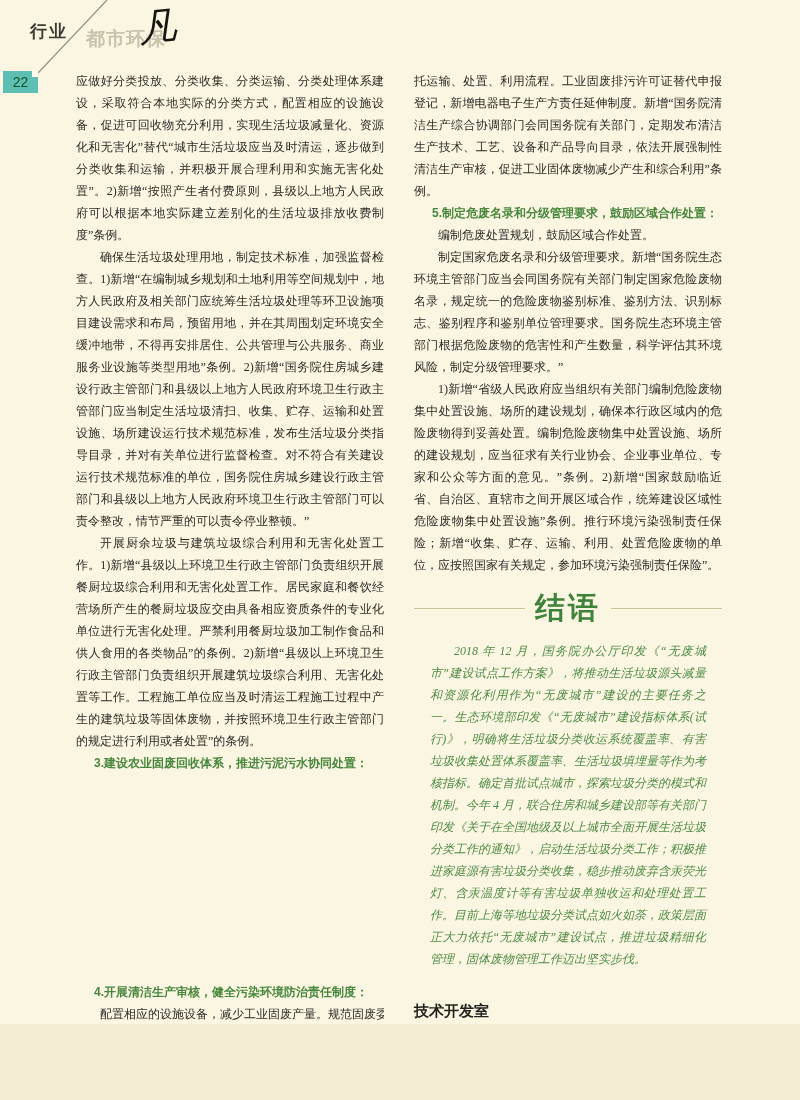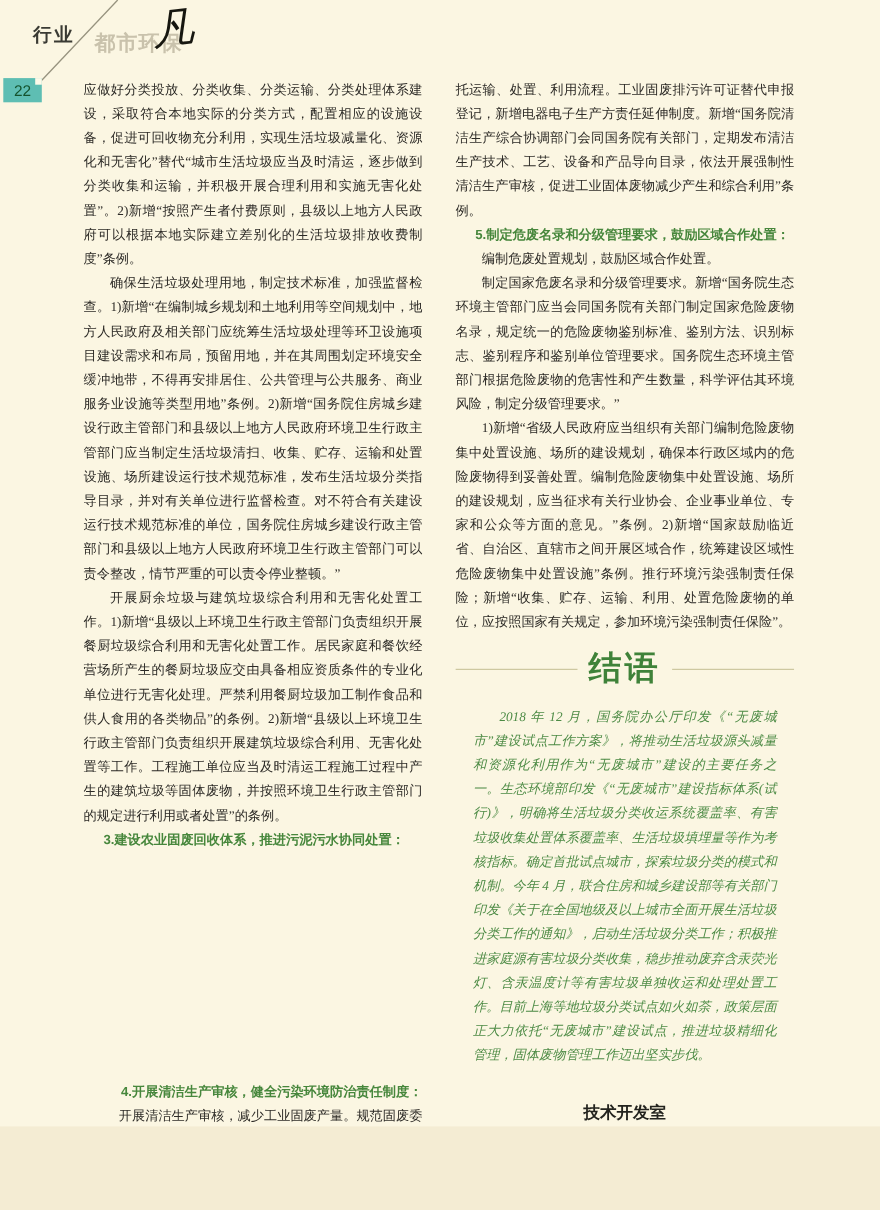--- a/index.html
+++ b/index.html
@@ -38,21 +38,21 @@
     font-size:14px;text-align:center;line-height:22px;
   }
   .page-tab-corner{
     position:absolute;left:32px;top:71px;width:6px;height:6px;background:#FDFAE9;
   }
   
   .col{
     position:absolute;top:70px;width:308px;height:955px;overflow:hidden;
     font-size:12px;line-height:22px;text-align:justify;word-break:break-all;
   }
-  .col-left{left:76px;display:flex;flex-direction:column;align-items:flex-end;}
+  .col-left{left:76px;display:flex;flex-direction:column;}
   .col-left .flow{flex:1 1 auto;min-height:0;overflow:hidden;}
   .col-right{left:414px;}
   .para{margin:0;text-indent:2em;}
   .para.noindent{text-indent:0;}
   .h-green{
     margin:0;text-indent:1.5em;white-space:nowrap;overflow:hidden;
     font-family:"Liberation Sans","DejaVu Sans",sans-serif;
     font-weight:bold;font-size:12px;line-height:22px;color:#47873C;
   }
   .pinned{flex:0 0 22px;}
@@ -67,21 +67,21 @@
     font-family:"Liberation Serif","DejaVu Serif",serif;
     font-weight:bold;font-size:30px;line-height:32px;color:#3F8239;letter-spacing:3px;
   }
   .conclusion-text{
     margin:16px;text-indent:2em;
     font-style:italic;color:#4D8B45;
     font-size:12px;line-height:22px;text-align:justify;word-break:break-all;
   }
   .footer-author{
     position:absolute;left:414px;top:1002px;width:308px;
-    text-align:center;
+    text-align:left;
     font-family:"Liberation Sans","DejaVu Sans",sans-serif;
     font-weight:bold;font-size:15px;color:#23231E;
   }
 </style>
 </head>
 <body>
 
 <div class="page">
 
   <div class="footer-strip"></div>
@@ -96,21 +96,21 @@
   <div class="page-tab-corner"></div>
 
   <div class="col col-left">
     <div class="flow">
       <p class="para noindent">应做好分类投放、分类收集、分类运输、分类处理体系建设，采取符合本地实际的分类方式，配置相应的设施设备，促进可回收物充分利用，实现生活垃圾减量化、资源化和无害化”替代“城市生活垃圾应当及时清运，逐步做到分类收集和运输，并积极开展合理利用和实施无害化处置”。2)新增“按照产生者付费原则，县级以上地方人民政府可以根据本地实际建立差别化的生活垃圾排放收费制度”条例。</p>
       <p class="para">确保生活垃圾处理用地，制定技术标准，加强监督检查。1)新增“在编制城乡规划和土地利用等空间规划中，地方人民政府及相关部门应统筹生活垃圾处理等环卫设施项目建设需求和布局，预留用地，并在其周围划定环境安全缓冲地带，不得再安排居住、公共管理与公共服务、商业服务业设施等类型用地”条例。2)新增“国务院住房城乡建设行政主管部门和县级以上地方人民政府环境卫生行政主管部门应当制定生活垃圾清扫、收集、贮存、运输和处置设施、场所建设运行技术规范标准，发布生活垃圾分类指导目录，并对有关单位进行监督检查。对不符合有关建设运行技术规范标准的单位，国务院住房城乡建设行政主管部门和县级以上地方人民政府环境卫生行政主管部门可以责令整改，情节严重的可以责令停业整顿。”</p>
       <p class="para">开展厨余垃圾与建筑垃圾综合利用和无害化处置工作。1)新增“县级以上环境卫生行政主管部门负责组织开展餐厨垃圾综合利用和无害化处置工作。居民家庭和餐饮经营场所产生的餐厨垃圾应交由具备相应资质条件的专业化单位进行无害化处理。严禁利用餐厨垃圾加工制作食品和供人食用的各类物品”的条例。2)新增“县级以上环境卫生行政主管部门负责组织开展建筑垃圾综合利用、无害化处置等工作。工程施工单位应当及时清运工程施工过程中产生的建筑垃圾等固体废物，并按照环境卫生行政主管部门的规定进行利用或者处置”的条例。</p>
       <p class="h-green">3.建设农业固废回收体系，推进污泥污水协同处置：</p>
     </div>
     <p class="h-green pinned">4.开展清洁生产审核，健全污染环境防治责任制度：</p>
-    <p class="cont-line pinned">开展清洁生产审核，减少工业固废产量。规范固废委</p>
+    <p class="cont-line pinned">配置相应的设施设备，减少工业固废产量。规范固废委</p>
   </div>
 
   <div class="col col-right">
     <p class="para noindent">托运输、处置、利用流程。工业固废排污许可证替代申报登记，新增电器电子生产方责任延伸制度。新增“国务院清洁生产综合协调部门会同国务院有关部门，定期发布清洁生产技术、工艺、设备和产品导向目录，依法开展强制性清洁生产审核，促进工业固体废物减少产生和综合利用”条例。</p>
     <p class="h-green">5.制定危废名录和分级管理要求，鼓励区域合作处置：</p>
     <p class="para">编制危废处置规划，鼓励区域合作处置。</p>
     <p class="para">制定国家危废名录和分级管理要求。新增“国务院生态环境主管部门应当会同国务院有关部门制定国家危险废物名录，规定统一的危险废物鉴别标准、鉴别方法、识别标志、鉴别程序和鉴别单位管理要求。国务院生态环境主管部门根据危险废物的危害性和产生数量，科学评估其环境风险，制定分级管理要求。”</p>
     <p class="para">1)新增“省级人民政府应当组织有关部门编制危险废物集中处置设施、场所的建设规划，确保本行政区域内的危险废物得到妥善处置。编制危险废物集中处置设施、场所的建设规划，应当征求有关行业协会、企业事业单位、专家和公众等方面的意见。”条例。2)新增“国家鼓励临近省、自治区、直辖市之间开展区域合作，统筹建设区域性危险废物集中处置设施”条例。推行环境污染强制责任保险；新增“收集、贮存、运输、利用、处置危险废物的单位，应按照国家有关规定，参加环境污染强制责任保险”。</p>
 
     <div class="conclusion-head">

